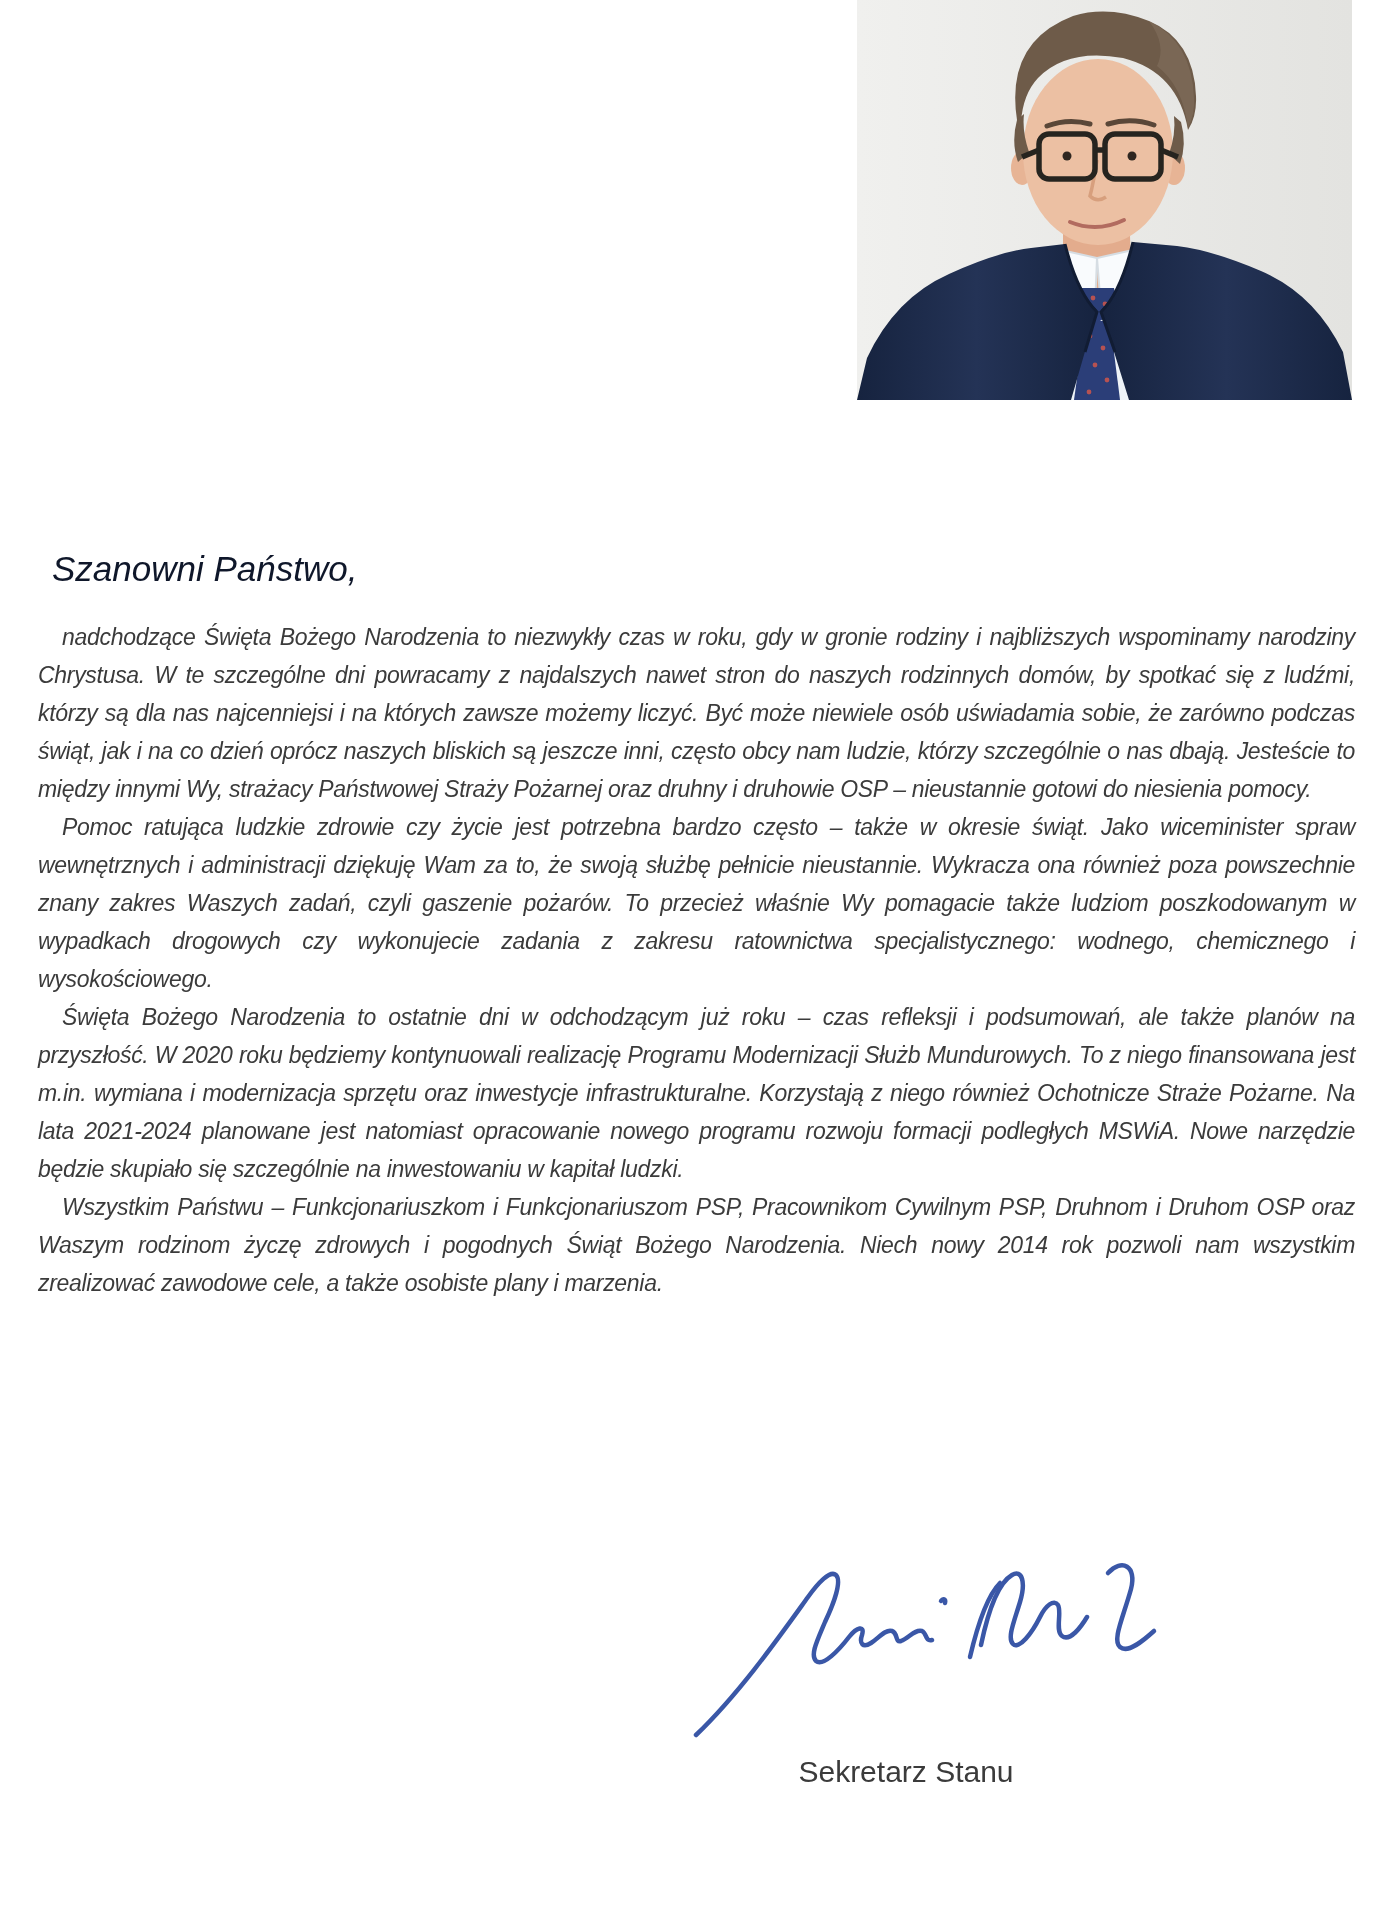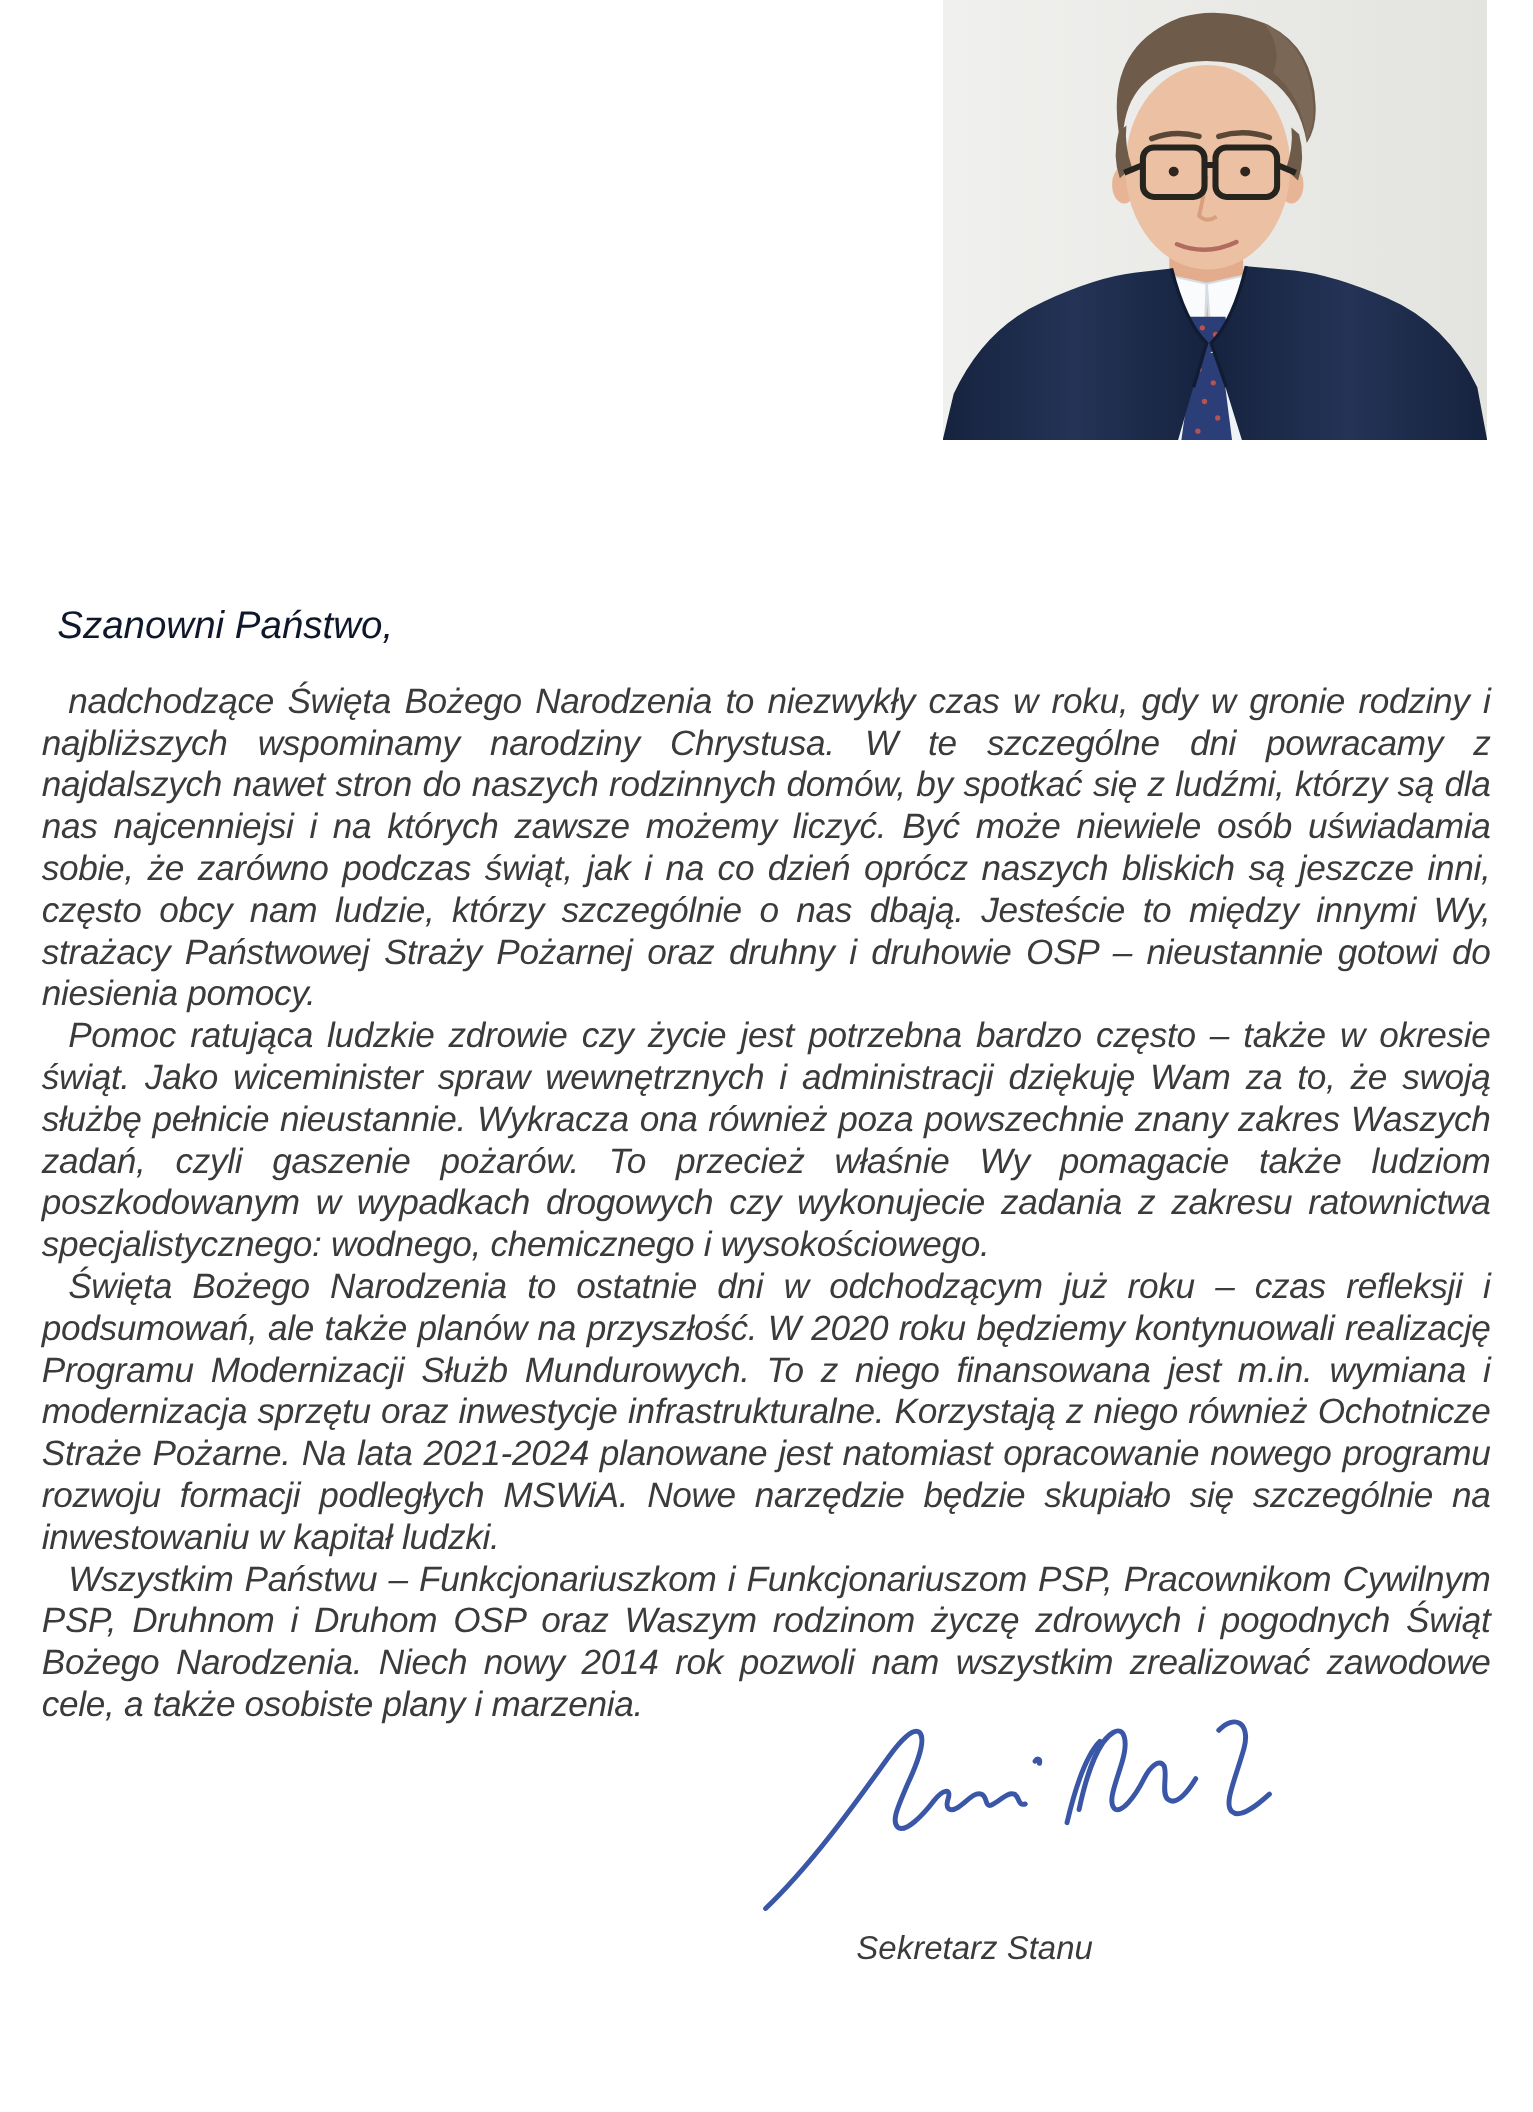--- a/index.html
+++ b/index.html
@@ -20,37 +20,37 @@
     width:1317px;
     color:#3b3b3b;
   }
   .greeting {
     font-size:35px; font-style:italic;
     line-height:42px;
     margin:0 0 28px 14px;
     color:#0f172a;
   }
   .body-text p {
-    font-size:32px; font-style:italic;
+    font-size:23px; font-style:italic;
     line-height:38px;
     text-align:justify;
     text-indent:24px;
     letter-spacing:-0.3px;
     margin:0;
     color:#3b3b3b;
   }
   .signature-wrap {
     position:absolute; left:688px; top:1545px;
     width:470px; height:195px;
   }
   .signoff {
-    position:absolute; left:616px; top:1750px;
+    position:absolute; left:636px; top:1750px;
     width:540px;
     text-align:center;
-    font-size:30px; font-style:italic;
+    font-size:30px; 
     line-height:44px;
     color:#3b3b3b;
   }
   .signoff div { white-space:nowrap; }
 </style>
 </head>
 <body>
 
 <div class="photo-frame">
   <svg viewBox="0 0 495 400" width="495" height="400">

